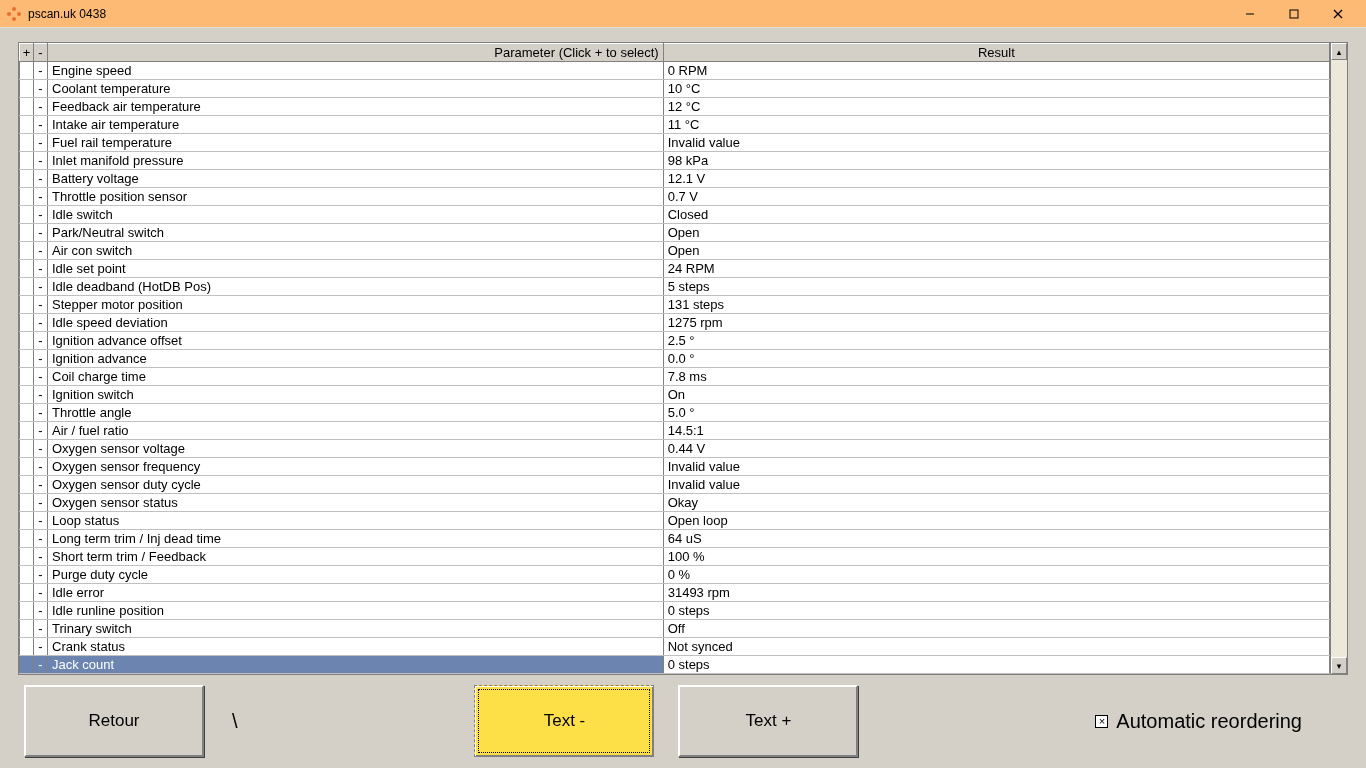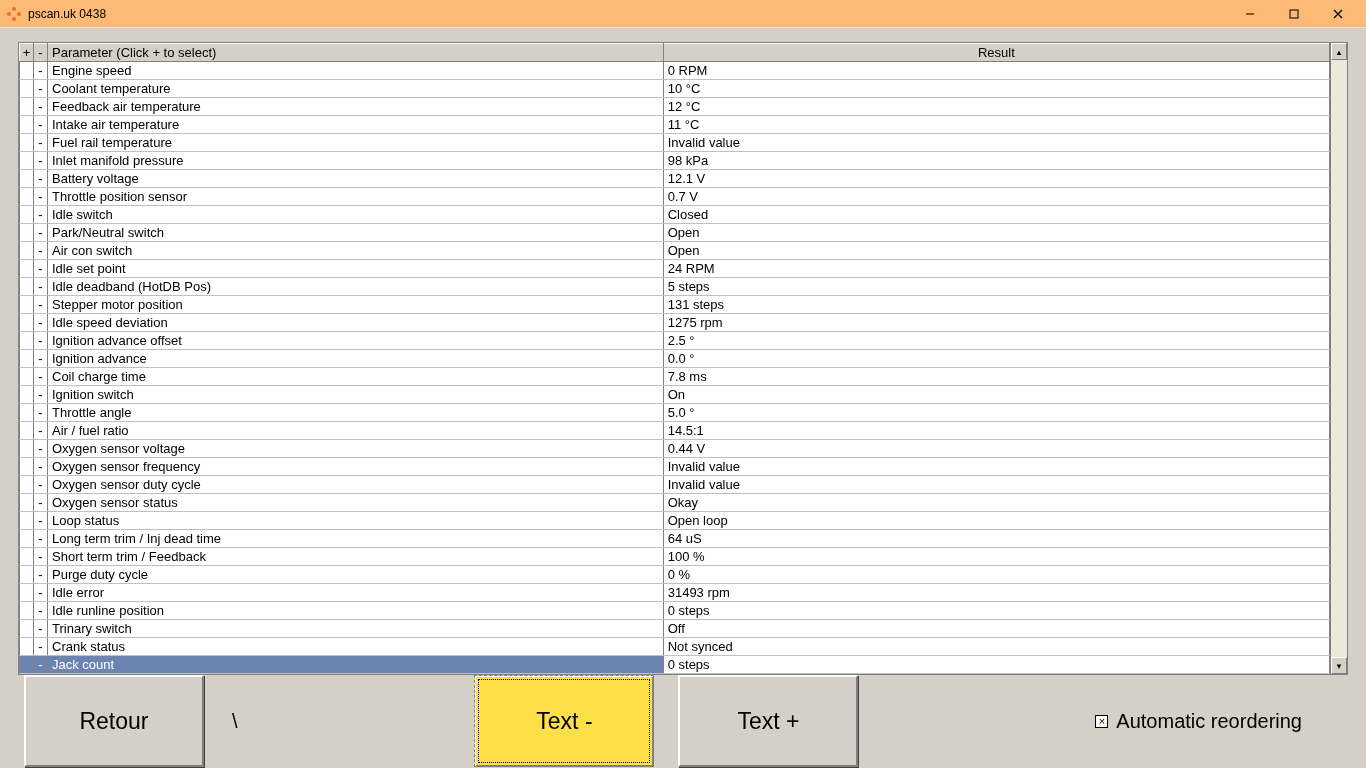--- a/index.html
+++ b/index.html
@@ -65,21 +65,21 @@
     background: #d4d0c8;
     border: 1px solid #808080;
     border-top: 1px solid #fff;
     border-left: 1px solid #fff;
     font-weight: normal;
     padding: 1px 4px;
     text-align: center;
     height: 18px;
   }
   thead th.plus, thead th.minus { width: 14px; padding: 0; }
-  thead th.param { text-align: left; }
+  thead th.param { text-align: right; }
   thead th.result { }
   tbody td {
     border: 1px solid #c0c0c0;
     border-left: 1px solid #808080;
     border-right: 1px solid #808080;
     padding: 0 4px;
     height: 17px;
     line-height: 17px;
     white-space: nowrap;
   }
@@ -115,22 +115,22 @@
     height: 92px;
     display: flex;
     align-items: center;
     padding: 10px 6px 10px 6px;
   }
   .big-btn {
     background: #d4d0c8;
     border: 2px solid;
     border-color: #fff #808080 #808080 #fff;
     box-shadow: 1px 1px 0 #404040;
-    font-size: 23px;
-    height: 92px;
+    font-size: 17px;
+    height: 72px;
     display: flex;
     align-items: center;
     justify-content: center;
     cursor: pointer;
   }
   .btn-retour { width: 180px; }
   .btn-textminus, .btn-textplus { width: 180px; }
   .btn-textminus {
     border-style: dashed solid solid dashed;
     border-color: #808080 #808080 #808080 #808080;

